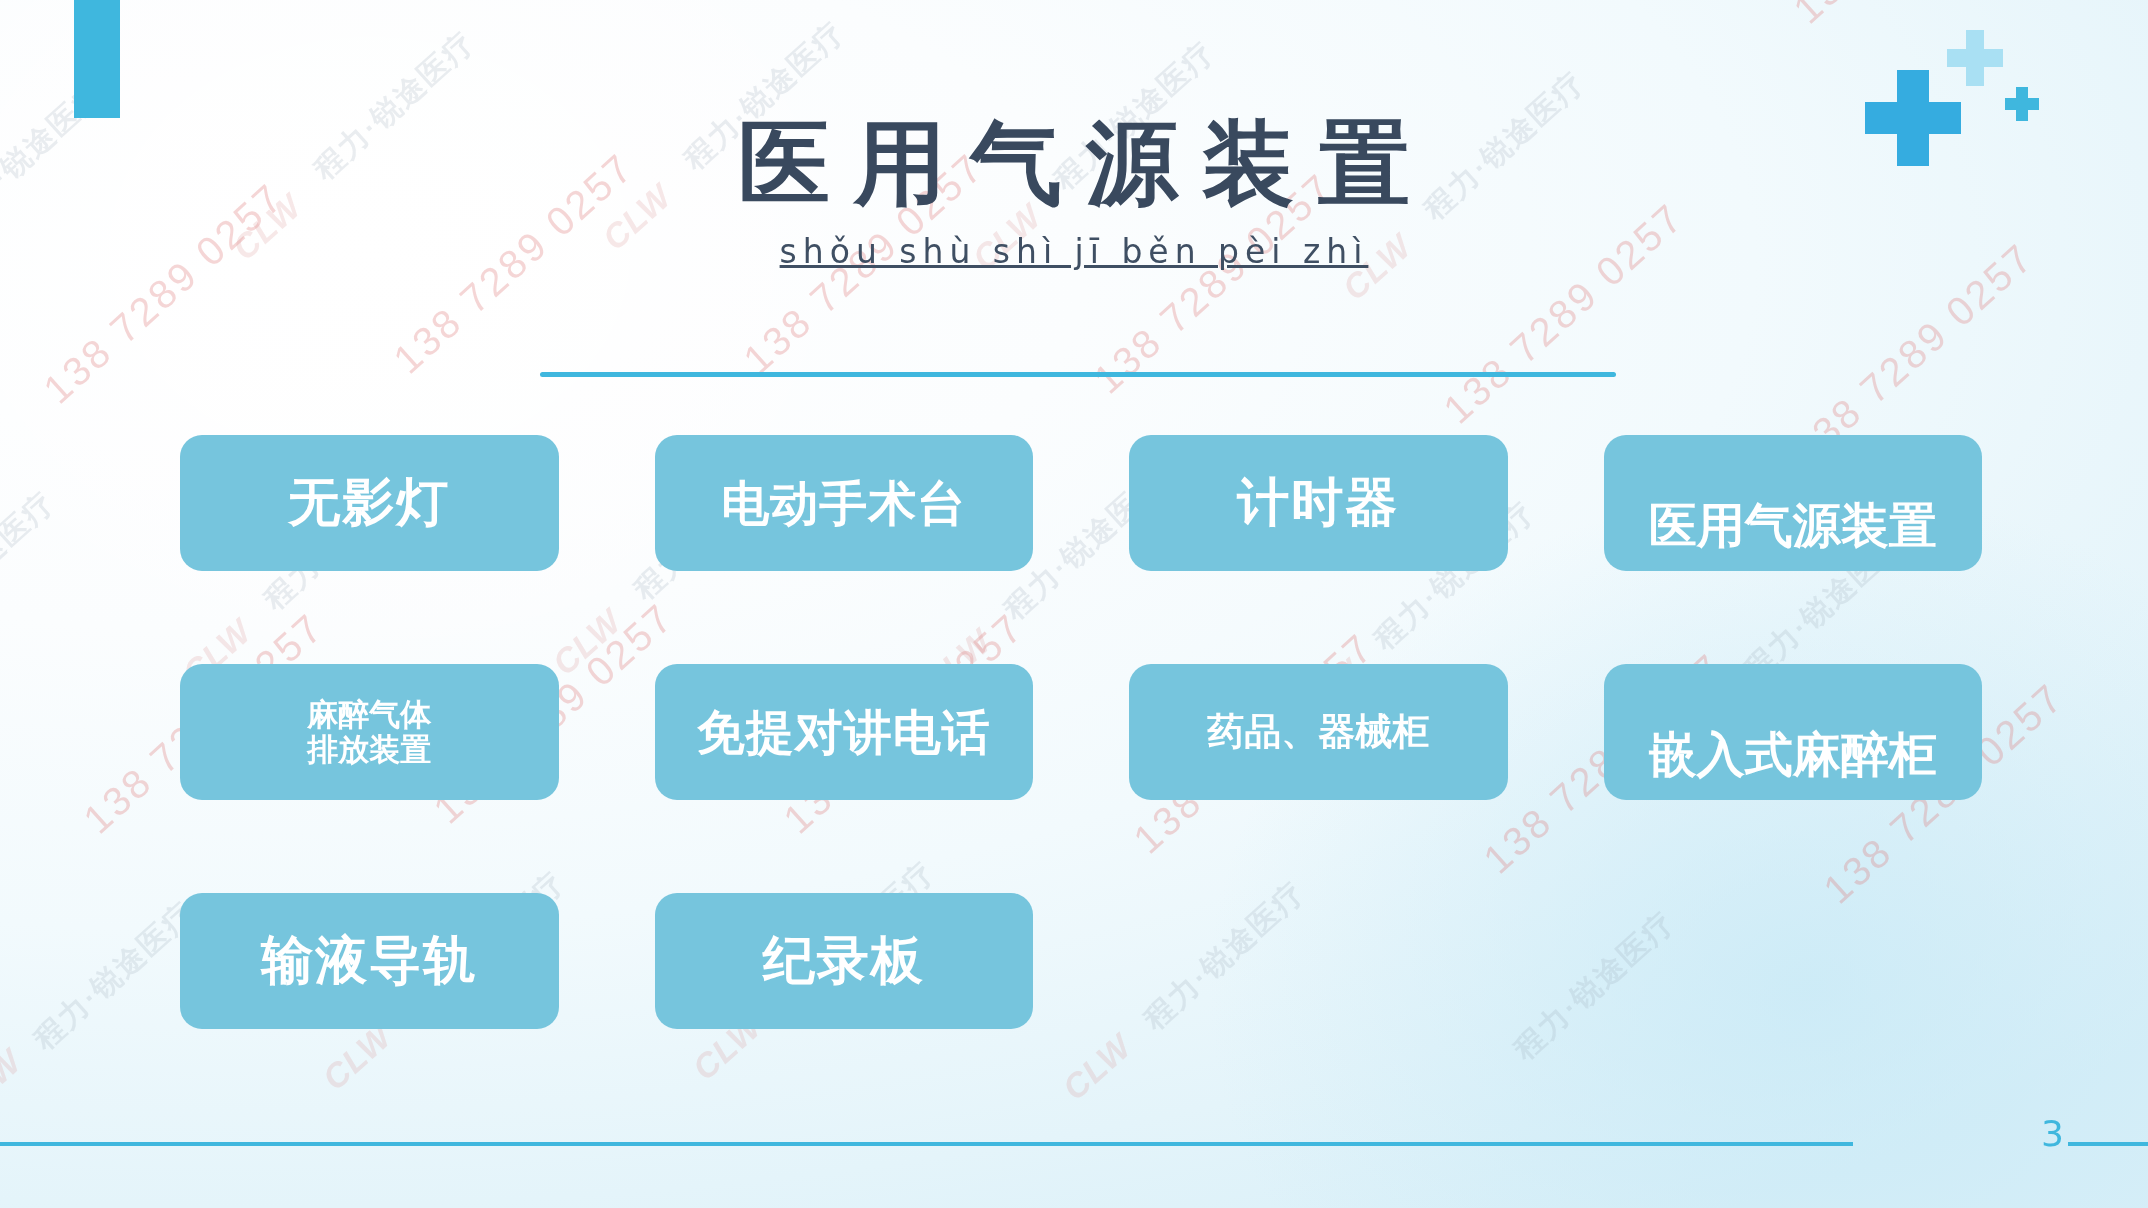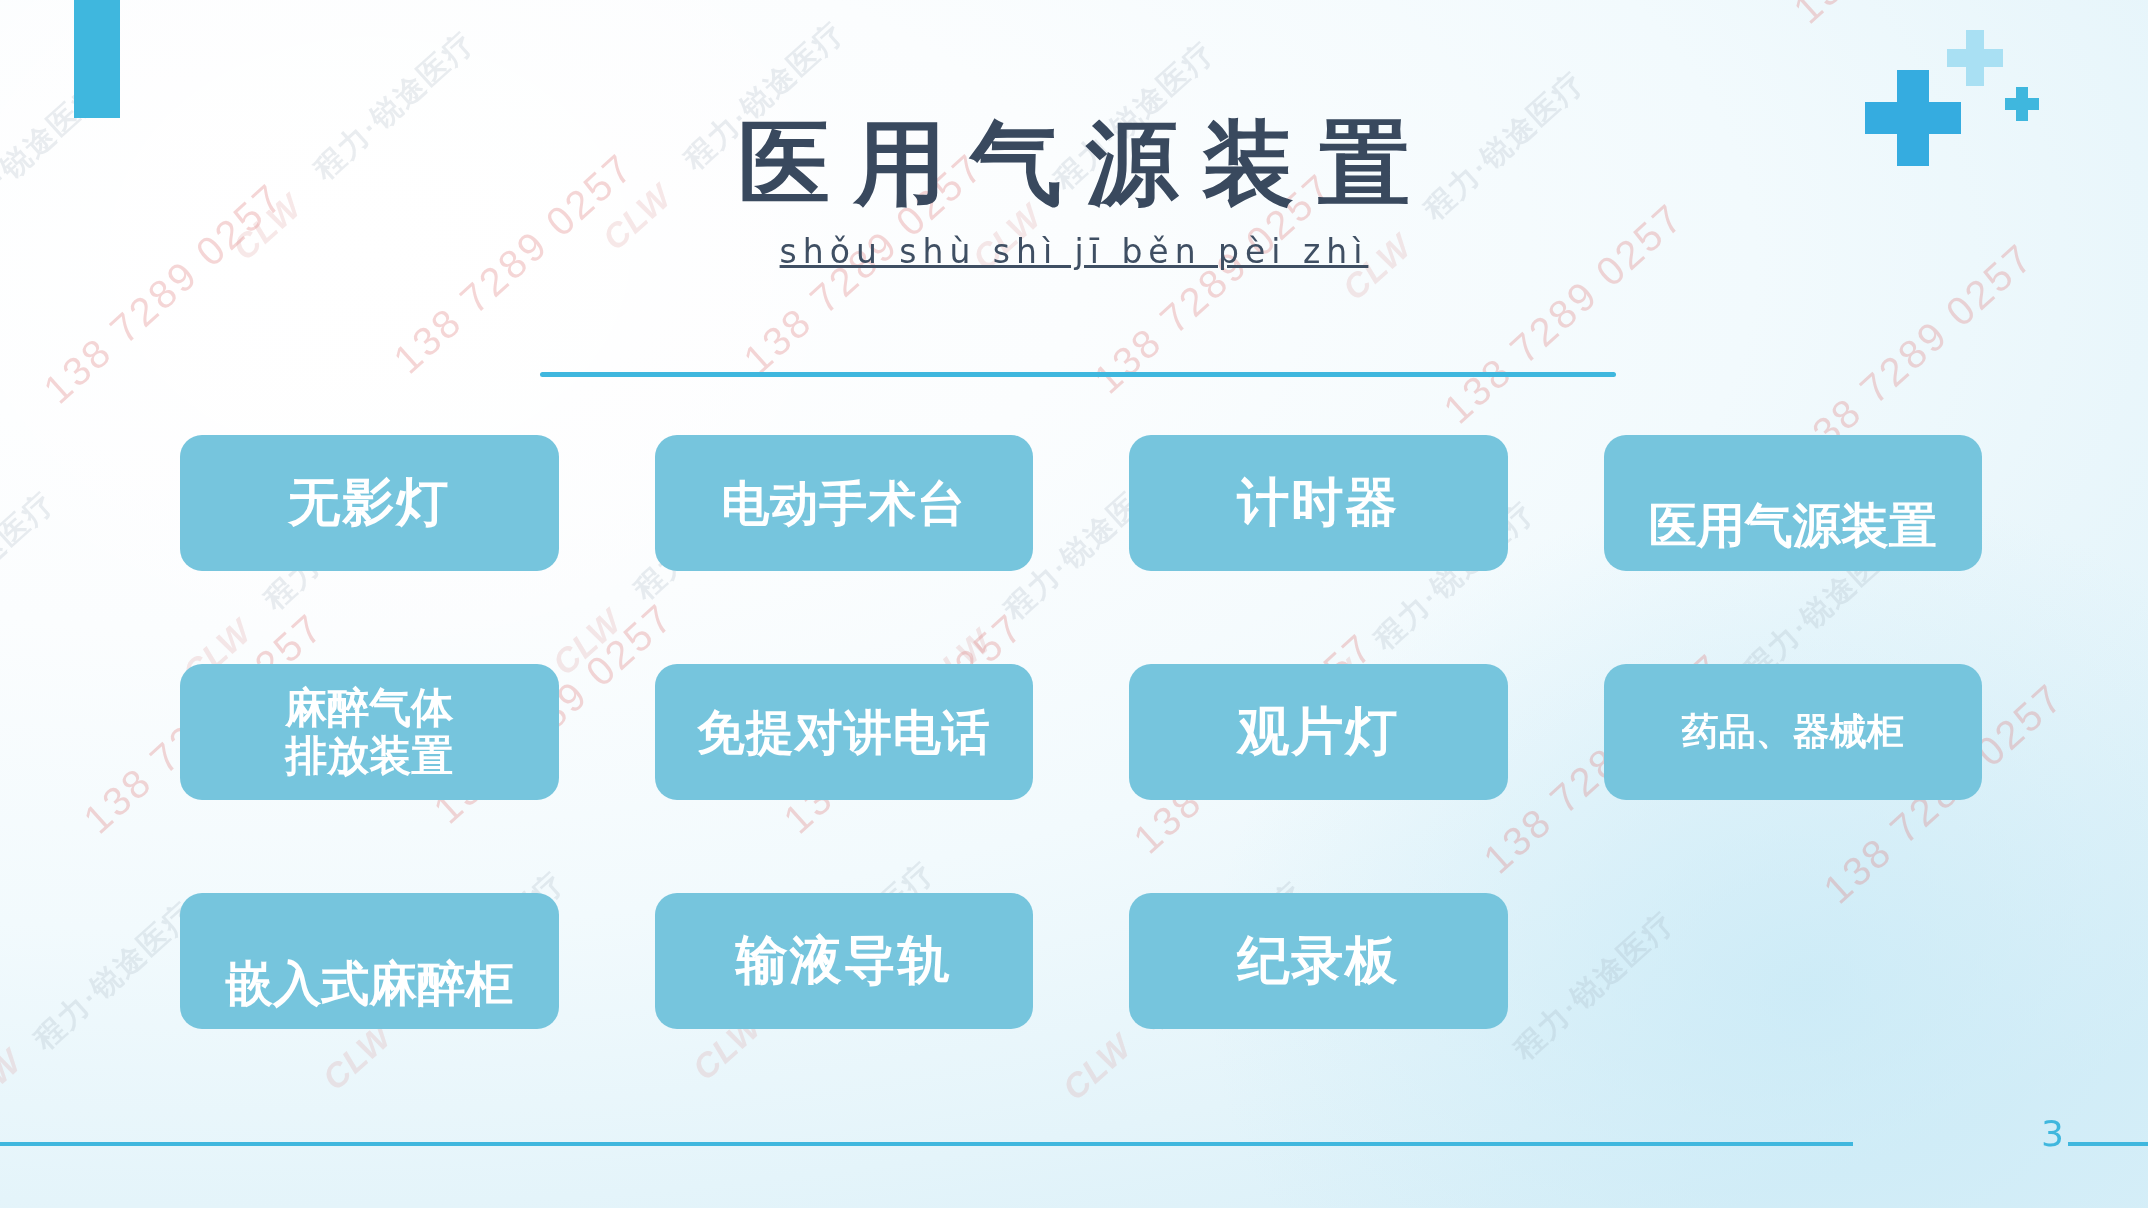--- a/index.html
+++ b/index.html
@@ -171,21 +171,21 @@
     font-weight: 700;
     line-height: 1.14;
     white-space: pre-line;
     color: #ffffff;
     font-family: "DejaVu Sans", "Liberation Sans", sans-serif;
   }
   .sz-xl  { font-size: 52px; letter-spacing: 2px; }
   .sz-lg  { font-size: 48px; letter-spacing: 1px; }
   .sz-md  { font-size: 48px; letter-spacing: 0px; margin-top: 44px; }
   .sz-sm  { font-size: 37px; letter-spacing: 0px; }
-  .sz-xs  { font-size: 42px; letter-spacing: 0px; }
+  .sz-xs  { font-size: 31px; letter-spacing: 0px; }
 
   
   .footer-rule {
     position: absolute;
     left: 0;
     top: 1142px;
     width: 1853px;
     height: 4px;
     background: #3fb7de;
   }
@@ -316,23 +316,20 @@
         <span class="card-text sz-md">医用气源装置</span>
       </div>
       <div class="card">
         <span class="card-text sz-xs">麻醉气体
 排放装置</span>
       </div>
       <div class="card">
         <span class="card-text sz-lg">免提对讲电话</span>
       </div>
       <div class="card">
-        <span class="card-text sz-xl">观片灯</span>
-      </div>
-      <div class="card">
         <span class="card-text sz-sm">药品、器械柜</span>
       </div>
       <div class="card">
         <span class="card-text sz-md">嵌入式麻醉柜</span>
       </div>
       <div class="card">
         <span class="card-text sz-xl">输液导轨</span>
       </div>
       <div class="card">
         <span class="card-text sz-xl">纪录板</span>

